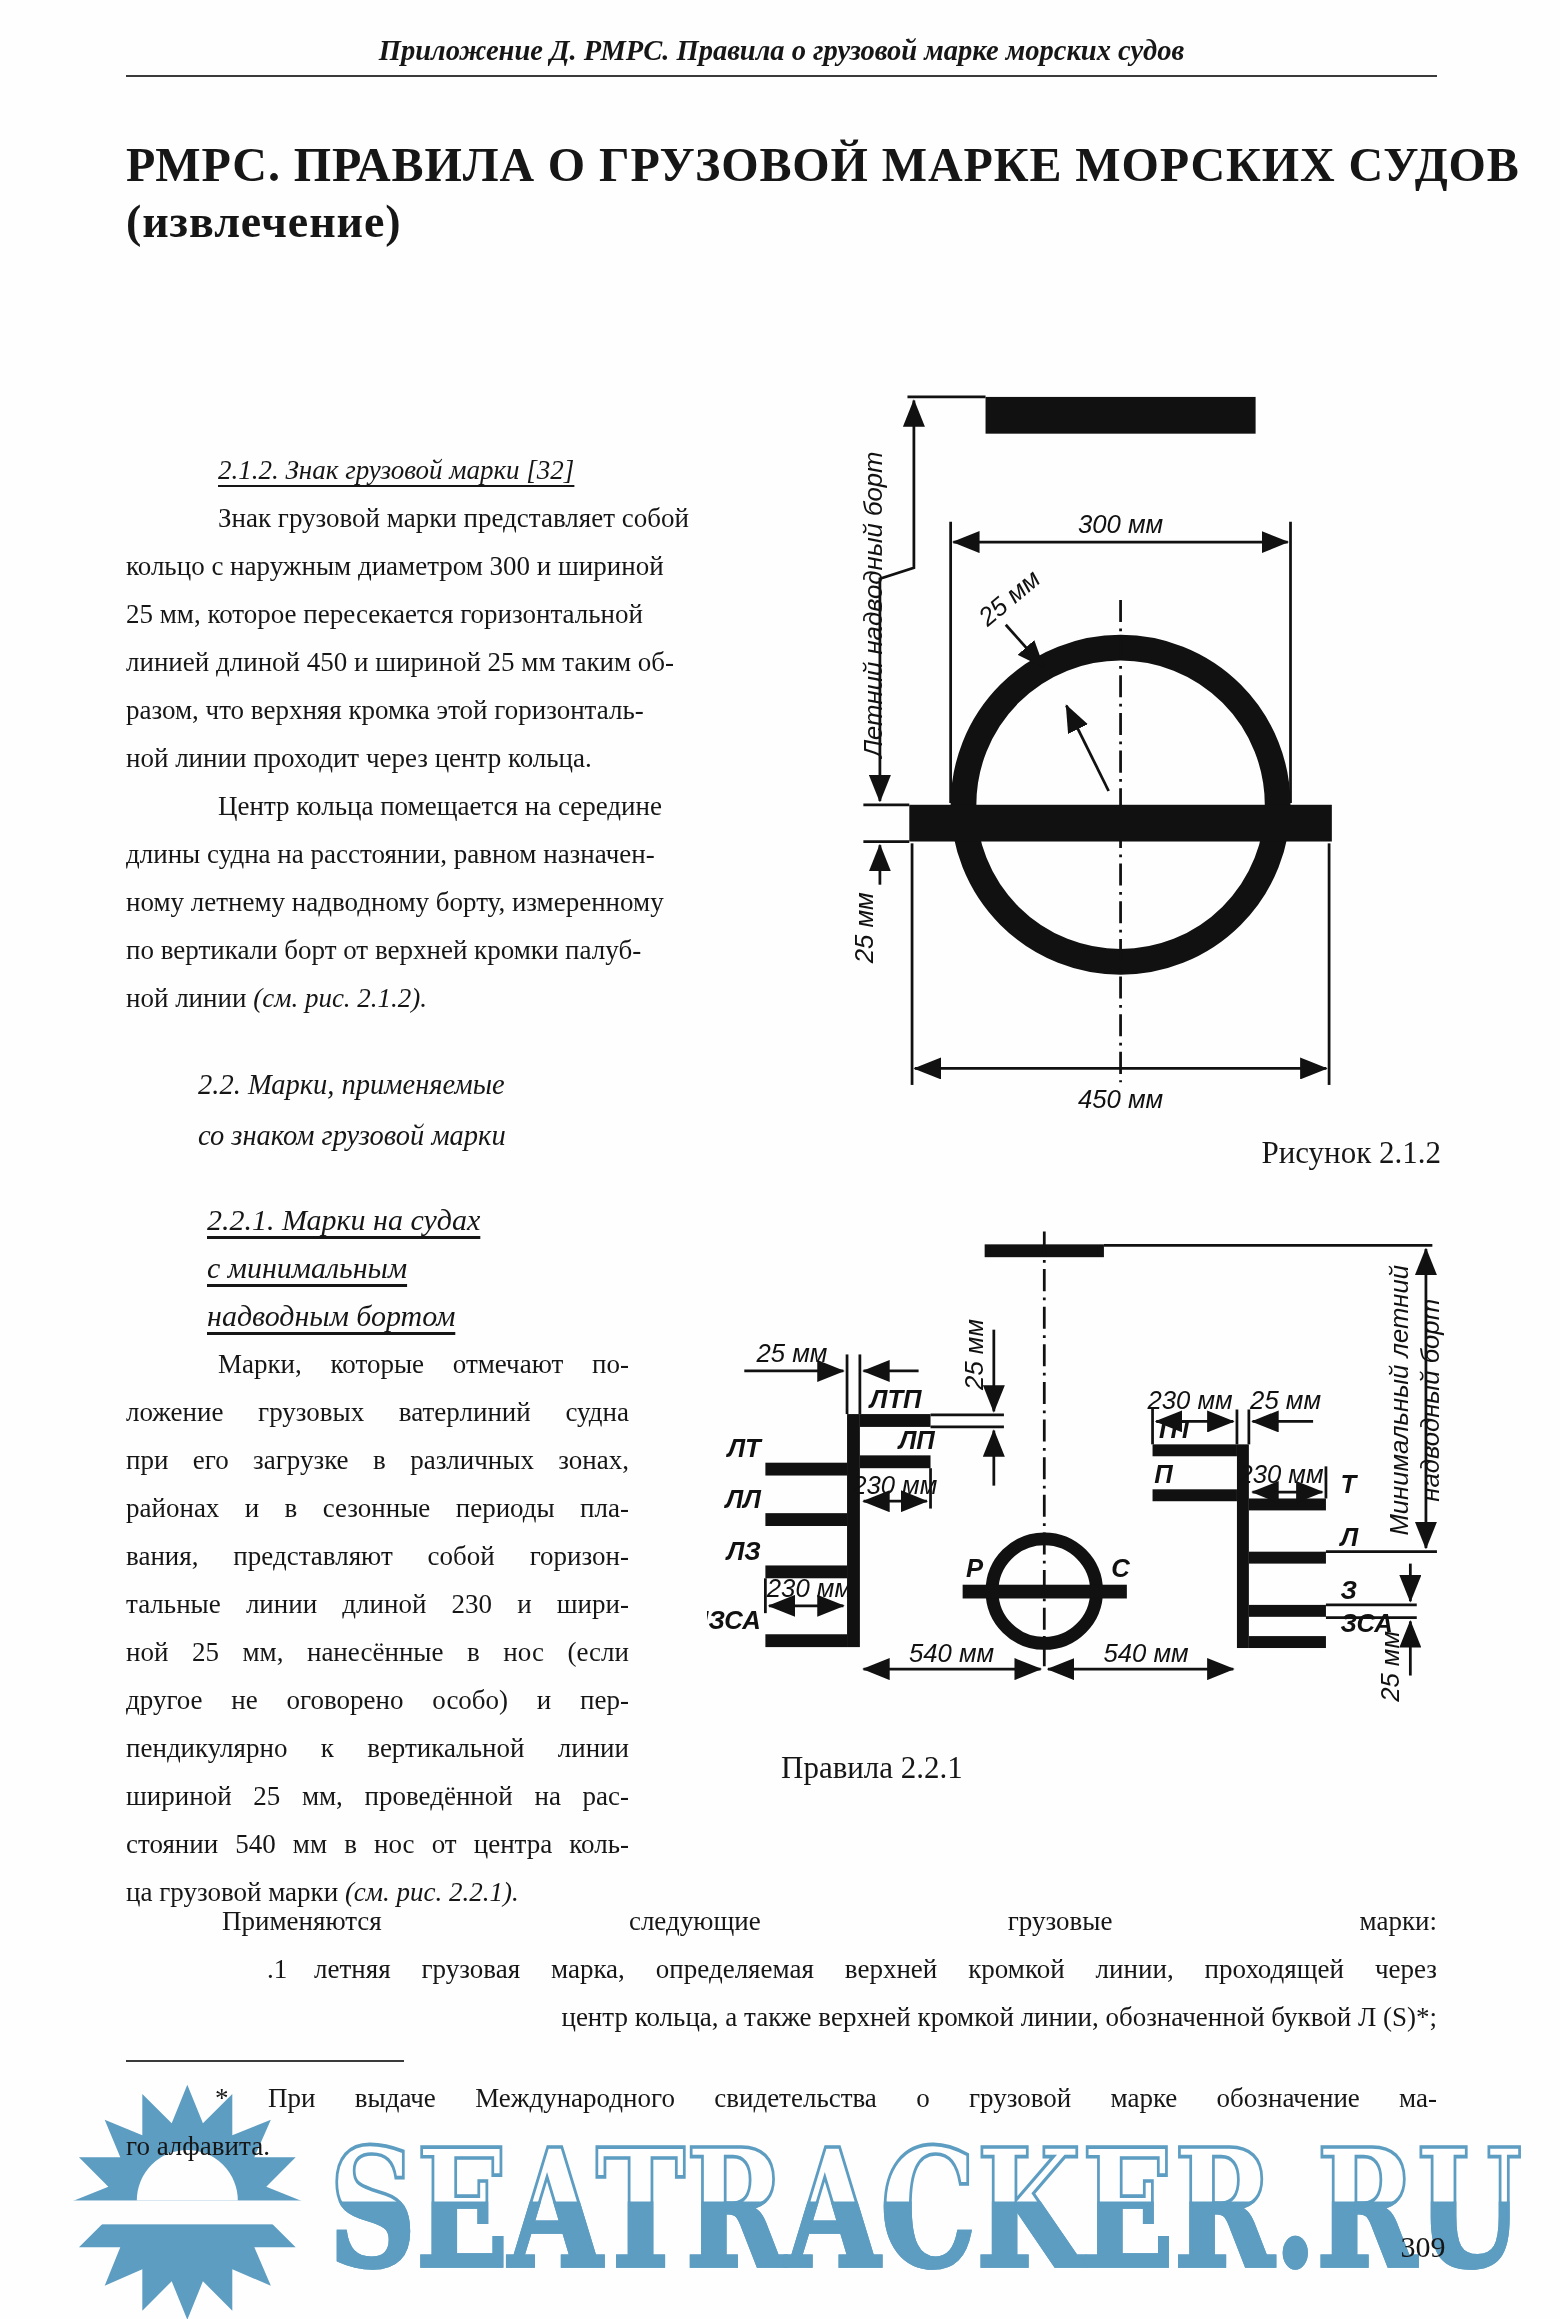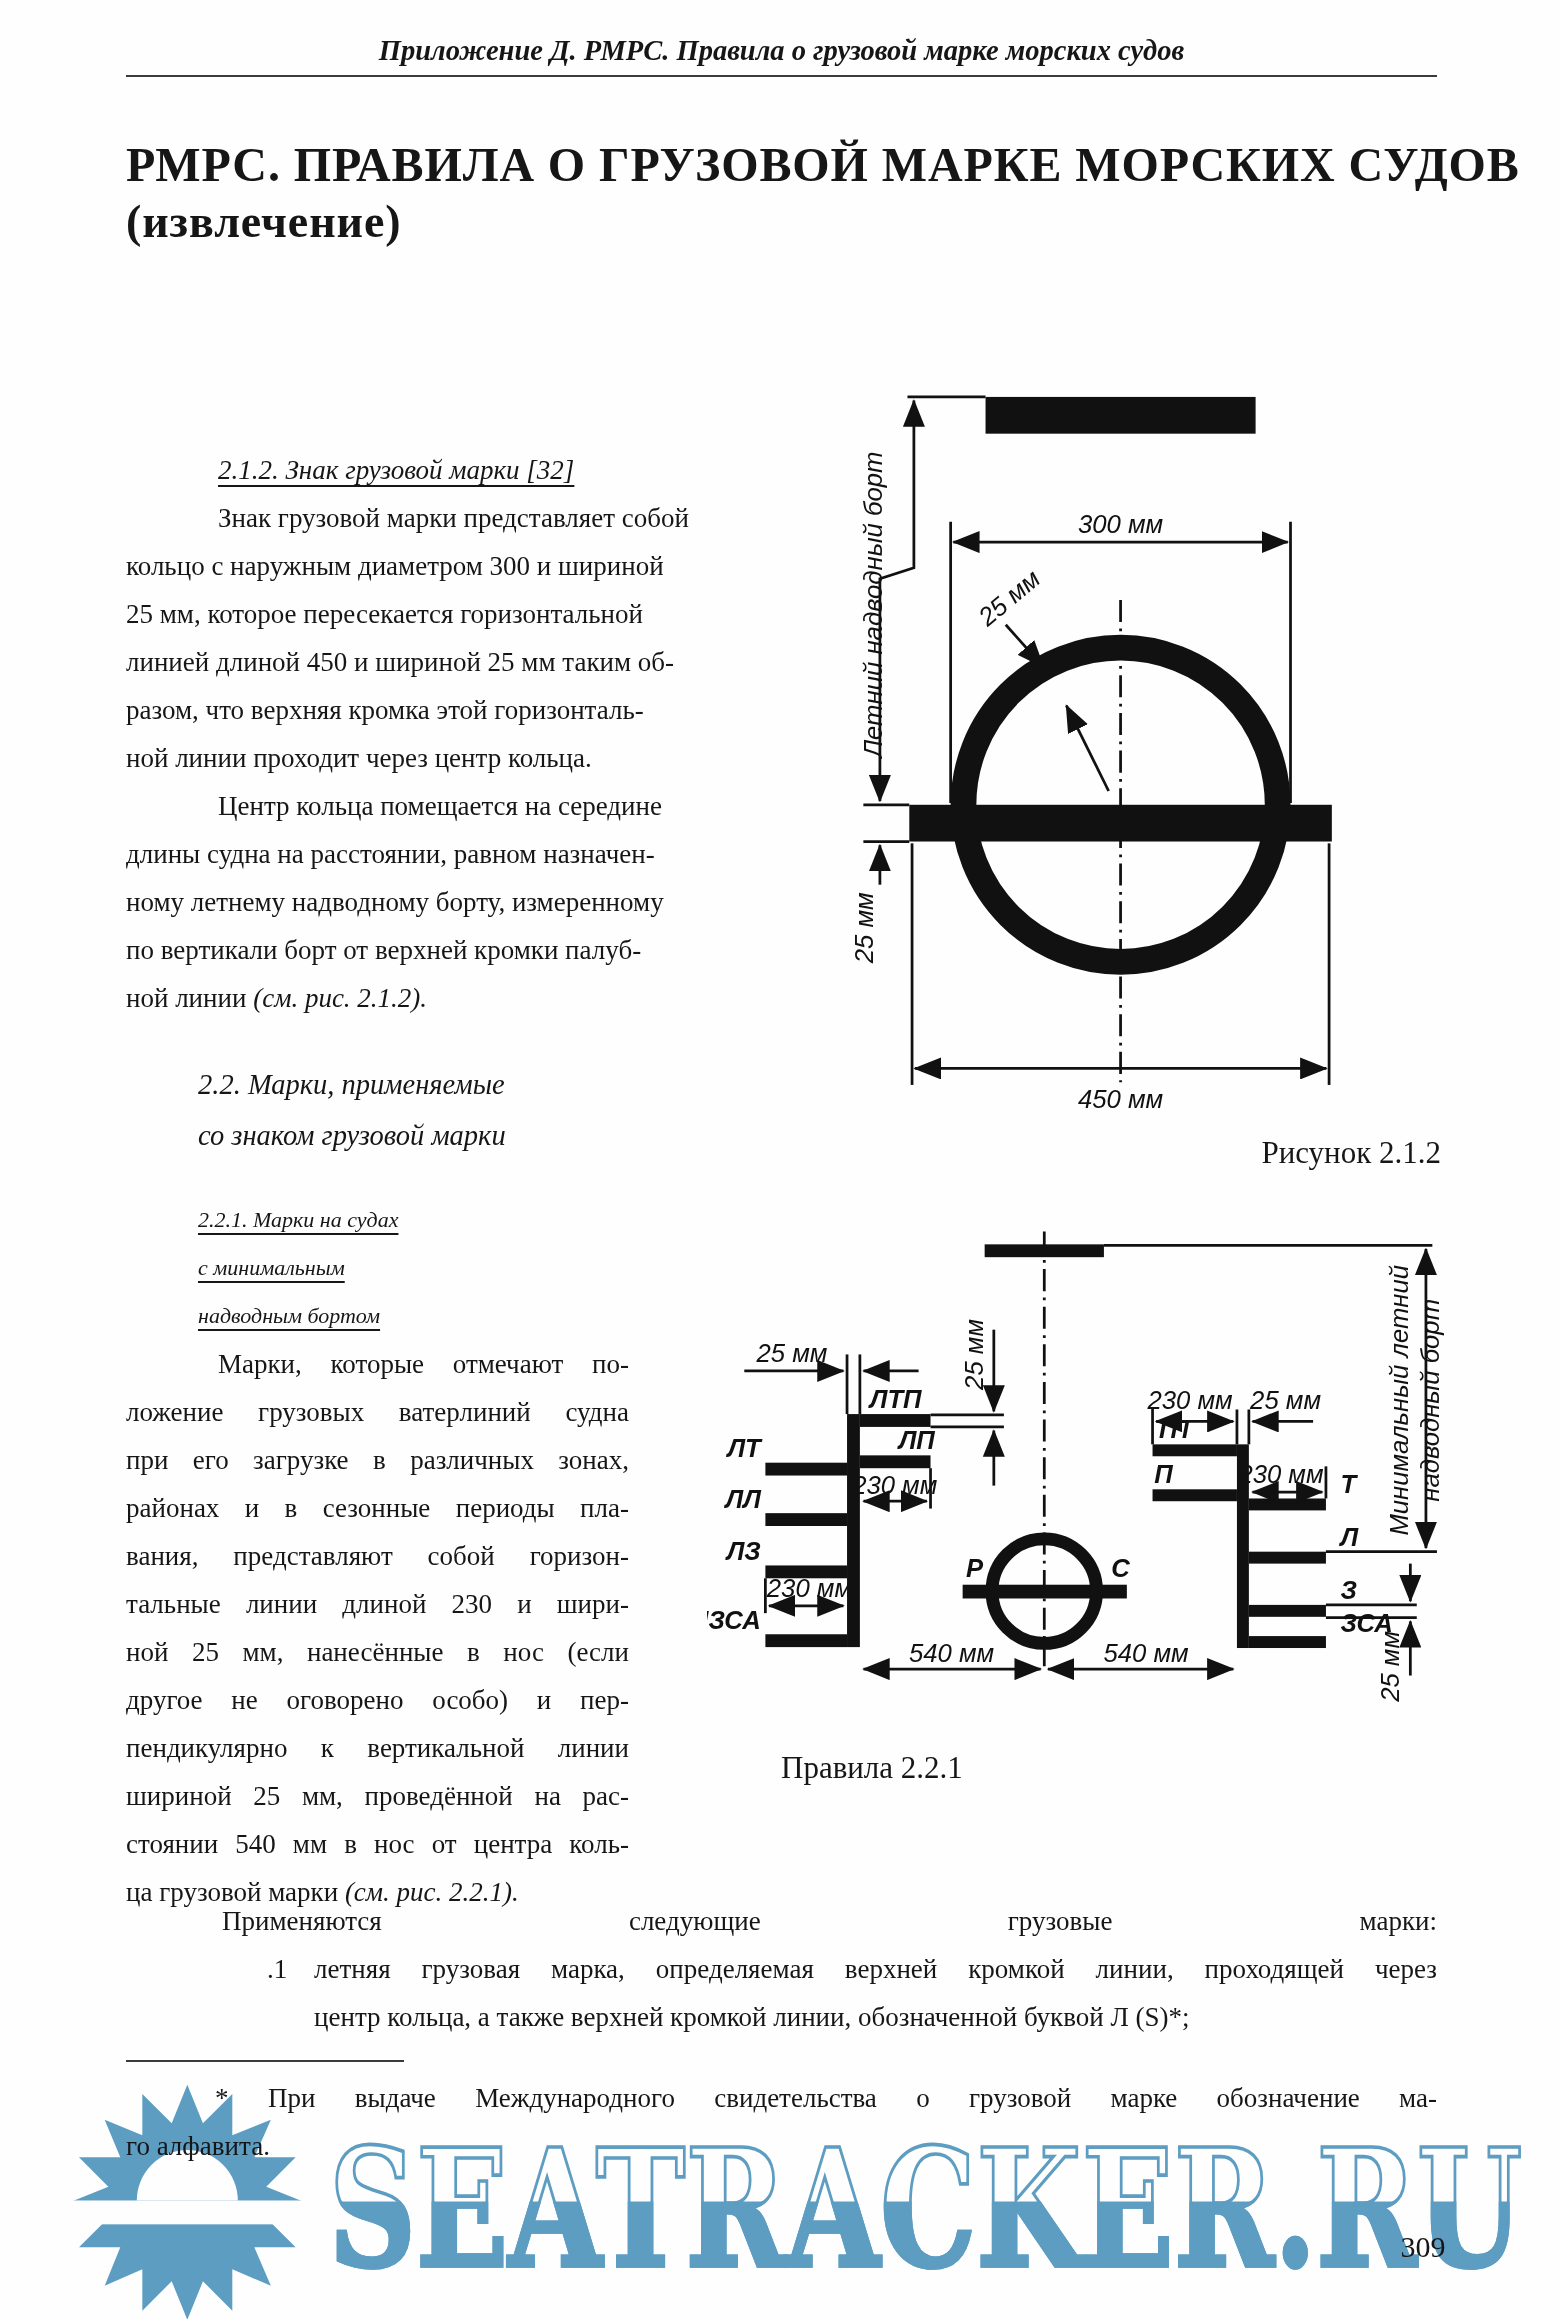--- a/index.html
+++ b/index.html
@@ -18,21 +18,21 @@
   #lcol{left:126px;top:446px;width:503px;z-index:2;}
   .tline{font-size:27px;line-height:48px;text-align:justify;text-align-last:justify;white-space:nowrap;}
   .para .tline:last-child{text-align:left;text-align-last:auto;}
   .para .tline:first-child{padding-left:92px;}
   .h-underline .tline{text-decoration:underline;text-underline-offset:5.5px;font-style:italic;
       text-align:left;text-align-last:auto;}
   #h212{padding-left:92px;font-size:28.5px;line-height:43px;}
   #h22{margin-top:37px;padding-left:72px;font-weight:normal;font-style:italic;}
   #h22 .tline{font-size:28.5px;line-height:51px;text-align:left;text-align-last:auto;}
   #h221{margin-top:35px;padding-left:72px;}
-  #h221 .tline{font-size:22px;line-height:48px;}
+  #h221 .tline{font-size:30px;line-height:48px;margin-left:9px;}
   #p3{margin-top:0px;}
   em{font-style:italic;}
   
   #fullblk{left:126px;top:1897px;width:1311px;z-index:2;}
   #applies{padding-left:96px;}
   .itemline{padding-left:188px;position:relative;}
   .itemnum{position:absolute;left:141px;top:0;}
   
   #fnrule{left:126px;top:2060px;width:278px;border-top:2.8px solid #3a3a3a;z-index:2;}
   #footnote{left:126px;top:2074px;width:1311px;z-index:3;}
@@ -126,21 +126,21 @@
         <div class="tline">ца грузовой марки <em>(см. рис. 2.2.1).</em></div>
       </div>
   </div>
 
   <div id="fullblk" class="abs">
     <div id="applies" class="tline">Применяются следующие грузовые марки:</div>
     <div class="tline itemline">
       <span class="itemnum">.1</span>
       <span>летняя грузовая марка, определяемая верхней кромкой линии, проходящей через</span>
     </div>
-    <div class="tline itemline" style="text-align:left;text-align-last:auto;">
+    <div class="tline itemline" style="text-align:right;text-align-last:auto;">
       <span>центр кольца, а также верхней кромкой линии, обозначенной буквой Л (S)*;</span>
     </div>
   </div>
 
   <svg id="fig1" class="abs" width="643" height="735" viewBox="0 0 700 800">
     <defs>
       <marker id="ah" viewBox="0 0 10 8" refX="9.5" refY="4" markerWidth="10" markerHeight="8" orient="auto-start-reverse">
           <path d="M0,0 L10,4 L0,8 Z" fill="#111"></path>
         </marker>
     </defs>

